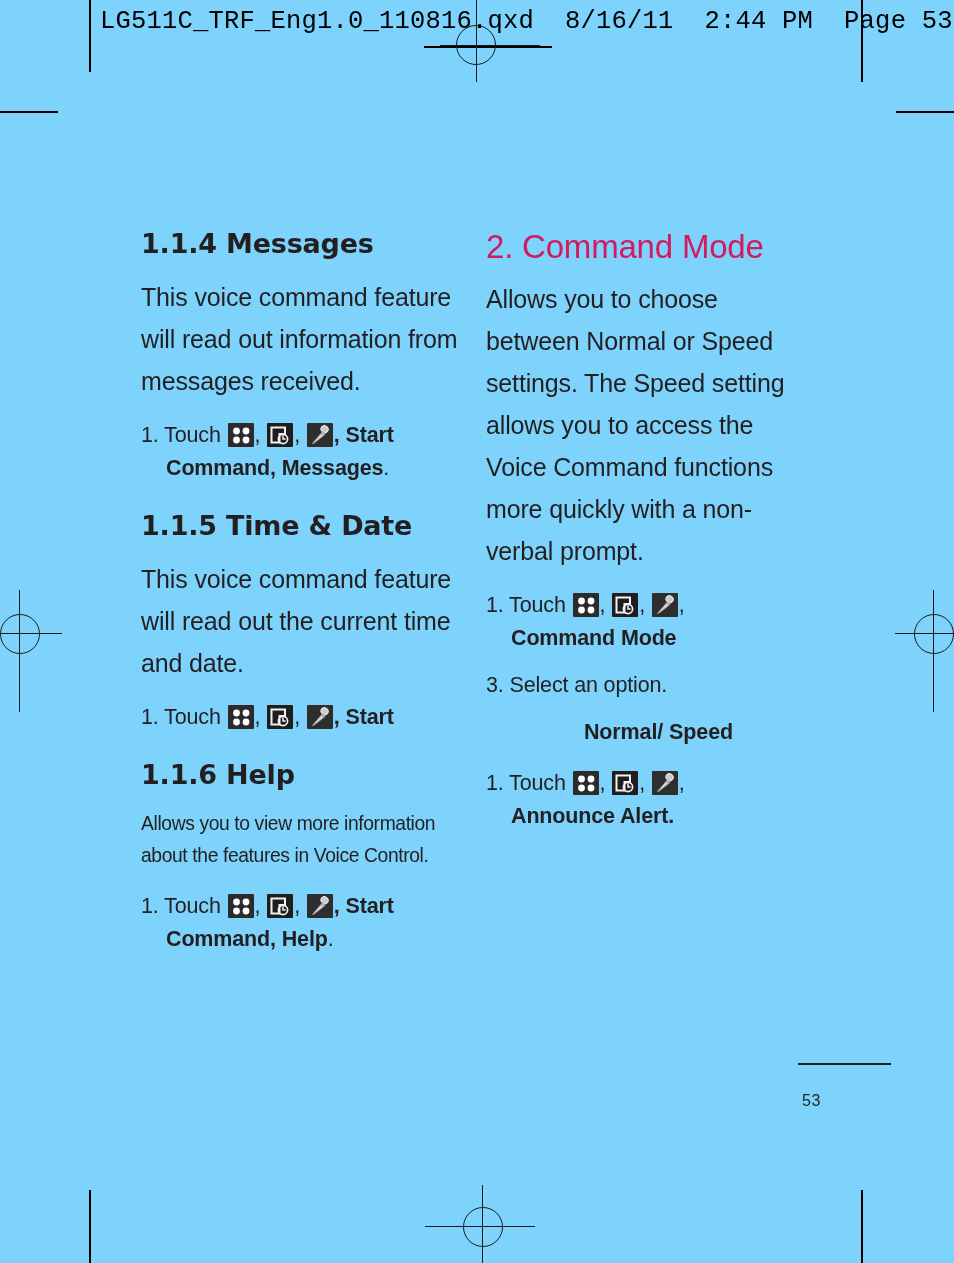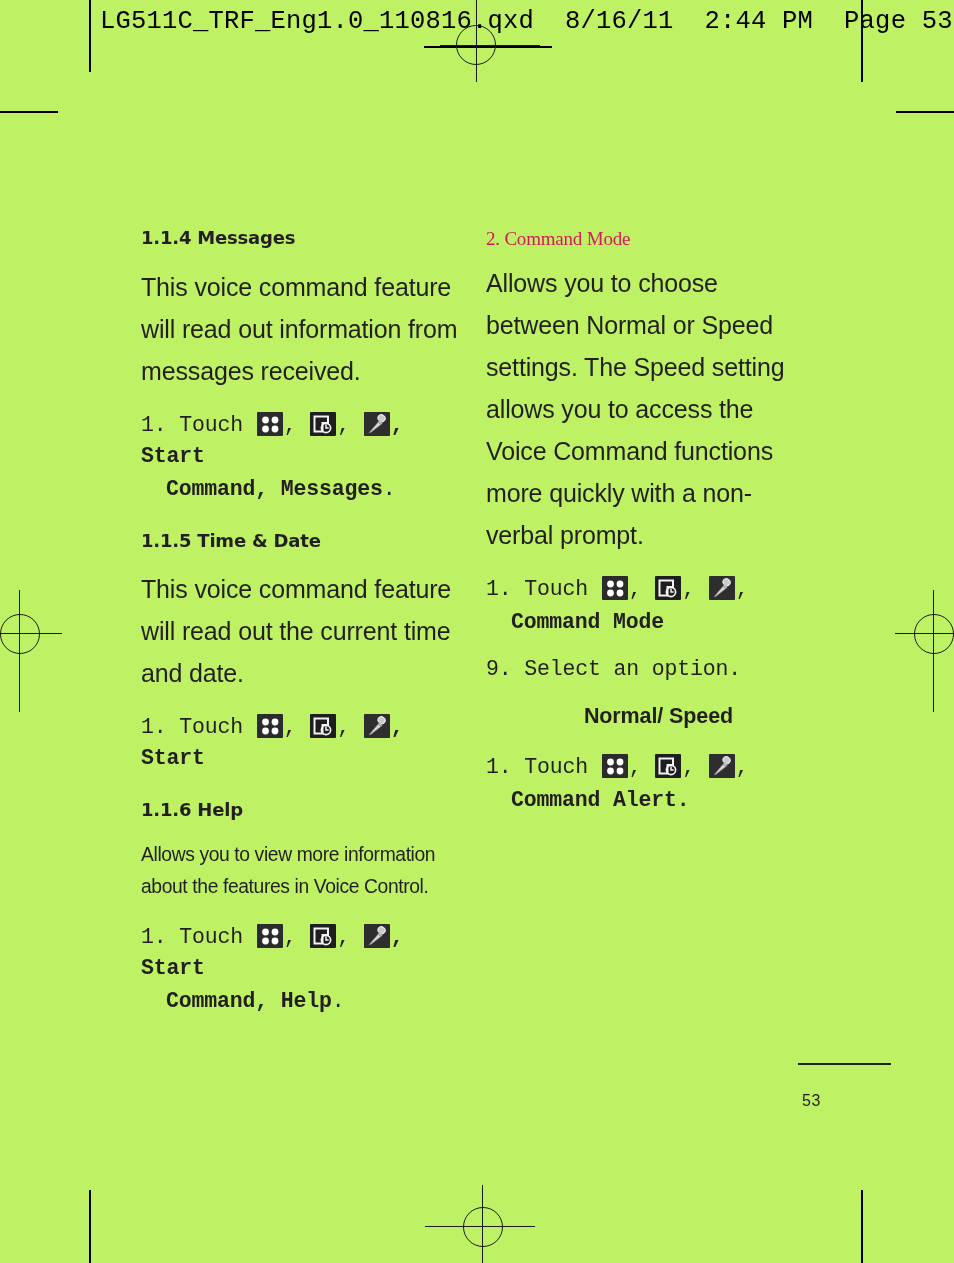--- a/index.html
+++ b/index.html
@@ -9,21 +9,21 @@
   }
   body {
     font-family: "Liberation Sans", sans-serif;
     color: #231f20;
   }
   #page {
     position: relative;
     width: 954px;
     height: 1263px;
     overflow: hidden;
-    background: #bef264;
+    background: #7dd3fc;
   }
 
   
   .mark-line {
     position: absolute;
     background: #000000;
   }
   .reg-mark {
     position: absolute;
   }
@@ -53,30 +53,30 @@
   
   .col {
     position: absolute;
     top: 228px;
   }
   .col-left  { left: 141px; width: 322px; }
   .col-right { left: 486px; width: 320px; }
 
   h2.sec-num {
     font-family: "DejaVu Sans", sans-serif;
-    font-size: 18px;
+    font-size: 27px;
     font-weight: bold;
     letter-spacing: -0.2px;
     color: #231f20;
     margin: 0 0 17px 0;
     line-height: 1.15;
   }
   h2.sec-major {
-    font-family: Liberation Serif, serif;
-    font-size: 19px;
+    font-family: Liberation Sans, sans-serif;
+    font-size: 33px;
     font-weight: normal;
     letter-spacing: -0.2px;
     margin: 0 0 12px 0;
     line-height: 1.15;
   }
 
   p.body {
     font-family: "Liberation Sans", sans-serif;
     font-size: 25px;
     line-height: 42px;
@@ -89,21 +89,21 @@
     font-size: 20.5px;
     line-height: 32px;
     letter-spacing: -0.4px;
     transform: scaleX(0.94);
     transform-origin: left top;
     width: 106%;
   }
 
   
   .step {
-    font-family: Liberation Mono, monospace;
+    font-family: Liberation Sans, sans-serif;
     font-size: 21.5px;
     line-height: 31px;
     margin: 16px 0 16px 0;
     color: #231f20;
     letter-spacing: -0.15px;
   }
   .step .num { }
   .step .cont {
     display: block;
     padding-left: 25px;
@@ -292,21 +292,21 @@
             <rect width="26" height="24" rx="1" fill="#2e2e2e"></rect>
             <g stroke="#e8e8e8" stroke-width="1.2" fill="#c9c9c9">
               <ellipse cx="17.6" cy="6.2" rx="3.6" ry="3.3" transform="rotate(38 17.6 6.2)"></ellipse>
             </g>
             <path d="M15.6 8.6 L6.5 19.2 L5.4 20.6 L7.3 19.9 L18.1 11.5 Z" fill="#d8d8d8" stroke="#9a9a9a" stroke-width="0.8"></path>
             <path d="M14.3 10.1 L16.9 12.3" stroke="#7a7a7a" stroke-width="1"></path>
           </svg></span><span>,</span>
       <span class="cont bold">Command Mode</span>
     </div>
     <div class="step">
-      <span>9. Select an option.</span>
+      <span>3. Select an option.</span>
     </div>
     <div class="opt-line">Normal/ Speed</div>
 
     <div class="step">
       <span class="num">1. Touch </span><span class="keyicon"><svg width="26" height="24" viewBox="0 0 26 24">
             <rect width="26" height="24" rx="1" fill="#2b2b2b"></rect>
             <circle cx="8.5" cy="8" r="3.4" fill="#fff"></circle>
             <circle cx="18" cy="8" r="3.4" fill="#fff"></circle>
             <circle cx="8.5" cy="17" r="3.4" fill="#fff"></circle>
             <circle cx="18" cy="17" r="3.4" fill="#fff"></circle>
@@ -317,20 +317,20 @@
             <circle cx="16" cy="16" r="4.6" fill="none" stroke="#f2f2f2" stroke-width="1.7"></circle>
             <path d="M16 12.6 v3.4 h2.6" stroke="#f2f2f2" stroke-width="1.5" fill="none"></path>
           </svg></span><span>, </span><span class="keyicon"><svg width="26" height="24" viewBox="0 0 26 24">
             <rect width="26" height="24" rx="1" fill="#2e2e2e"></rect>
             <g stroke="#e8e8e8" stroke-width="1.2" fill="#c9c9c9">
               <ellipse cx="17.6" cy="6.2" rx="3.6" ry="3.3" transform="rotate(38 17.6 6.2)"></ellipse>
             </g>
             <path d="M15.6 8.6 L6.5 19.2 L5.4 20.6 L7.3 19.9 L18.1 11.5 Z" fill="#d8d8d8" stroke="#9a9a9a" stroke-width="0.8"></path>
             <path d="M14.3 10.1 L16.9 12.3" stroke="#7a7a7a" stroke-width="1"></path>
           </svg></span><span>,</span>
-      <span class="cont bold">Command Alert.</span>
+      <span class="cont bold">Announce Alert.</span>
     </div>
   </div>
 
   <div class="footer-rule"></div>
   <div class="page-no">53</div>
 
 </div>
 
 </body></html>

